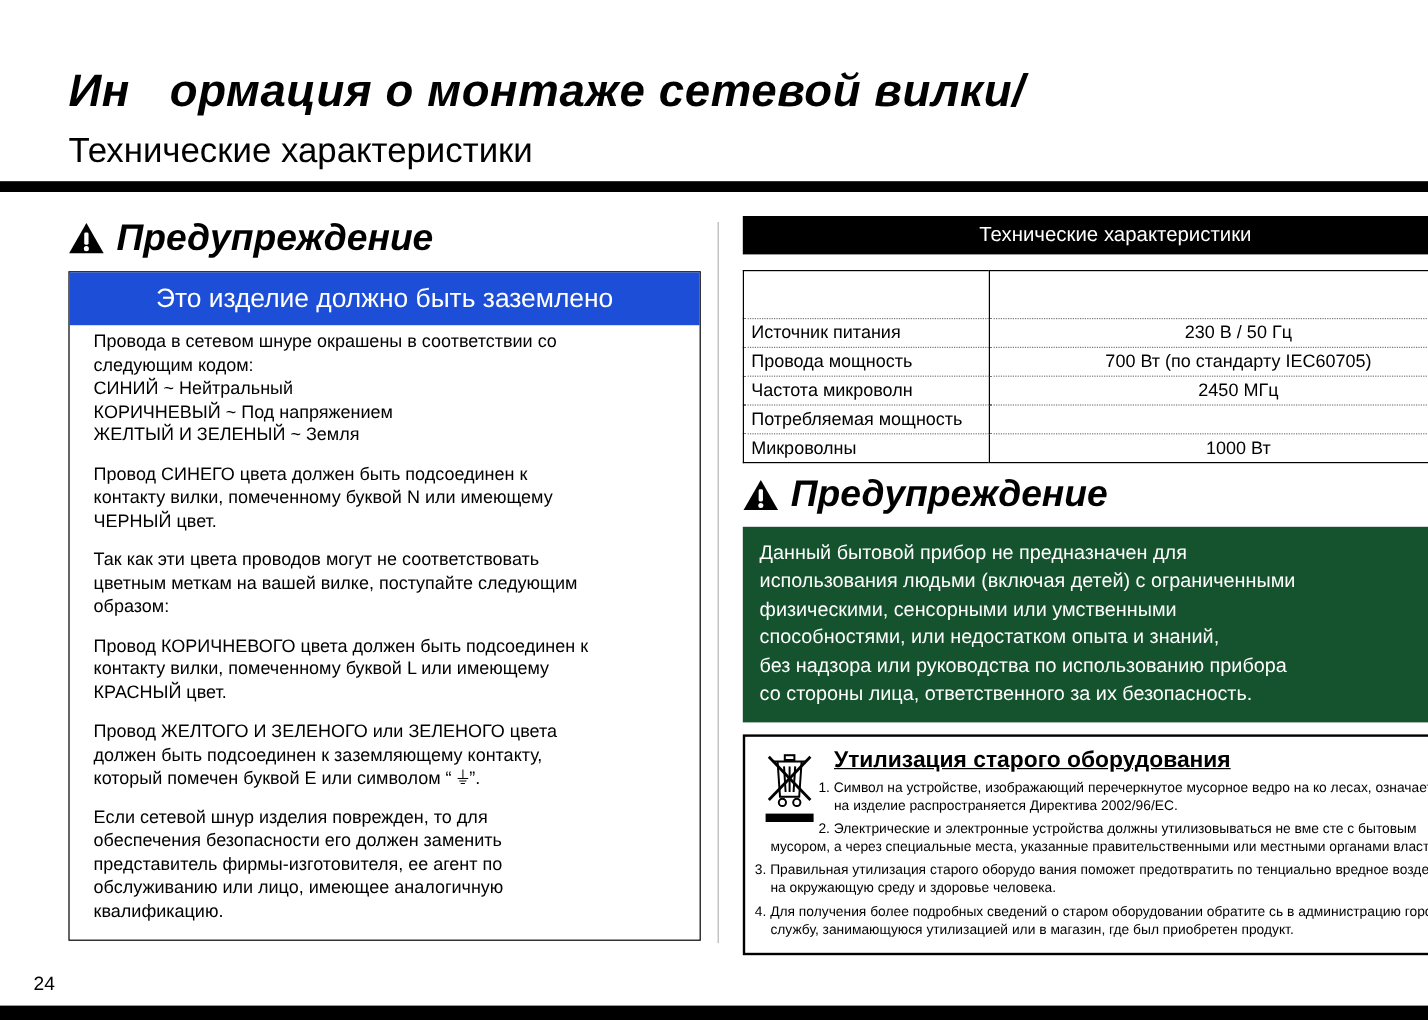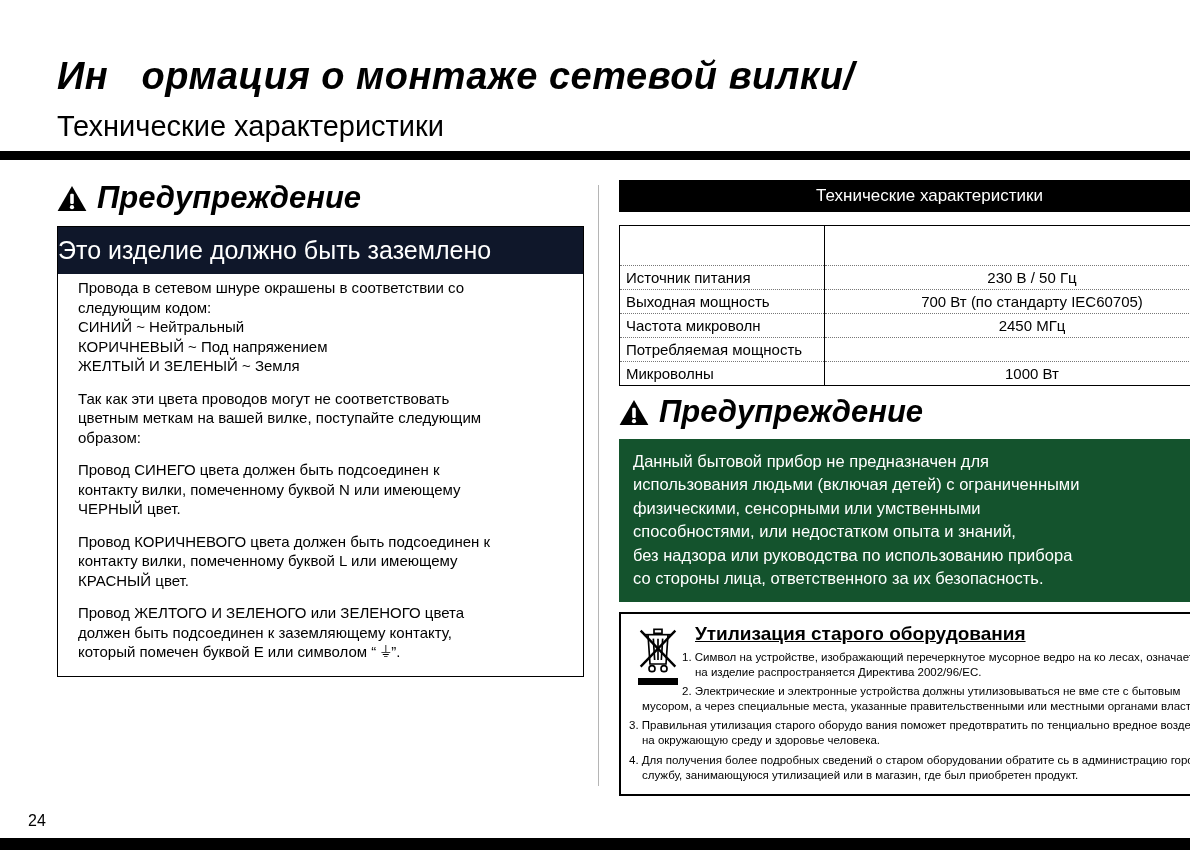--- a/index.html
+++ b/index.html
@@ -18,21 +18,21 @@
   .columns { position:absolute; left:57px; top:180px; width:1183px; display:flex; align-items:flex-start; }
   .col-left { width:527px; }
   .col-divider { width:1px; align-self:stretch; background:#b5b5b5; margin:5px 20px 10px 14px; }
   .col-right { flex:1; }
 
   .warn-heading { display:flex; align-items:center; gap:10px; }
   .warn-icon { width:30px; height:27px; flex:0 0 auto; }
   .warn-text { font-size:31px; font-weight:bold; font-style:italic; }
 
   .grounded-box { border:1px solid #000; margin-top:10px; }
-  .grounded-header { background:#0f172a; color:#fff; text-align:left; font-size:25px; padding:9px 0; }
+  .grounded-header { background:#1d4ed8; color:#fff; text-align:center; font-size:22px; padding:9px 0; }
   .grounded-body { padding:4px 20px 14px; font-size:15px; line-height:1.3; }
   .grounded-body .para { white-space:pre-line; margin-bottom:13px; }
   .grounded-body .para:last-child { margin-bottom:0; }
 
   .specs-header { background:#000; color:#fff; text-align:center; font-size:17px; padding:6px 0; }
   table.specs { width:100%; border-collapse:collapse; margin-top:13px; border:1px solid #000; font-size:15px; }
   table.specs td { border-top:1px dotted #777; padding:2px 6px; height:24px; vertical-align:middle; }
   table.specs tr:first-child td { border-top:none; height:40px; }
   table.specs td.label { width:205px; text-align:left; }
   table.specs td.value { border-left:1px solid #000; text-align:center; }
@@ -77,53 +77,58 @@
     </div>
 
     <div class="grounded-box">
       <div class="grounded-header">Это изделие должно быть заземлено</div>
       <div class="grounded-body">
         <div class="para">Провода в сетевом шнуре окрашены в соответствии со
 следующим кодом:
 СИНИЙ ~ Нейтральный
 КОРИЧНЕВЫЙ ~  Под напряжением
 ЖЕЛТЫЙ И ЗЕЛЕНЫЙ ~ Земля</div>
+        <div class="para">Провод СИНЕГО цвета должен быть подсоединен к
+контакту вилки, помеченному буквой N или имеющему
+ЧЕРНЫЙ цвет.</div>
         <div class="para">Так как эти цвета проводов могут не соответствовать
 цветным меткам на вашей вилке, поступайте следующим
 образом:</div>
-        <div class="para">Провод СИНЕГО цвета должен быть подсоединен к
-контакту вилки, помеченному буквой N или имеющему
-ЧЕРНЫЙ цвет.</div>
         <div class="para">Провод КОРИЧНЕВОГО цвета должен быть подсоединен к
 контакту вилки, помеченному буквой L или имеющему
 КРАСНЫЙ цвет.</div>
         <div class="para">Провод ЖЕЛТОГО И ЗЕЛЕНОГО или ЗЕЛЕНОГО цвета
 должен быть подсоединен к заземляющему контакту,
 который помечен буквой E или символом “ ⏚”.</div>
+        <div class="para">Если сетевой шнур изделия поврежден, то для
+обеспечения безопасности его должен заменить
+представитель фирмы-изготовителя, ее агент по
+обслуживанию или лицо, имеющее аналогичную
+квалификацию.</div>
       </div>
     </div>
   </div>
 
   <div class="col-divider"></div>
 
   <div class="col-right">
     <div class="specs-header">Технические характеристики</div>
 
     <table class="specs">
       <tbody>
           <tr>
         <td class="label"></td>
         <td class="value"></td>
       </tr>
       <tr>
         <td class="label">Источник питания</td>
         <td class="value">230 В / 50 Гц</td>
       </tr>
       <tr>
-        <td class="label">Выходная мощность</td>
+        <td class="label">Провода мощность</td>
         <td class="value">700 Вт (по стандарту IEC60705)</td>
       </tr>
       <tr>
         <td class="label">Частота микроволн</td>
         <td class="value">2450 МГц</td>
       </tr>
       <tr>
         <td class="label">Потребляемая мощность</td>
         <td class="value"></td>
       </tr>

